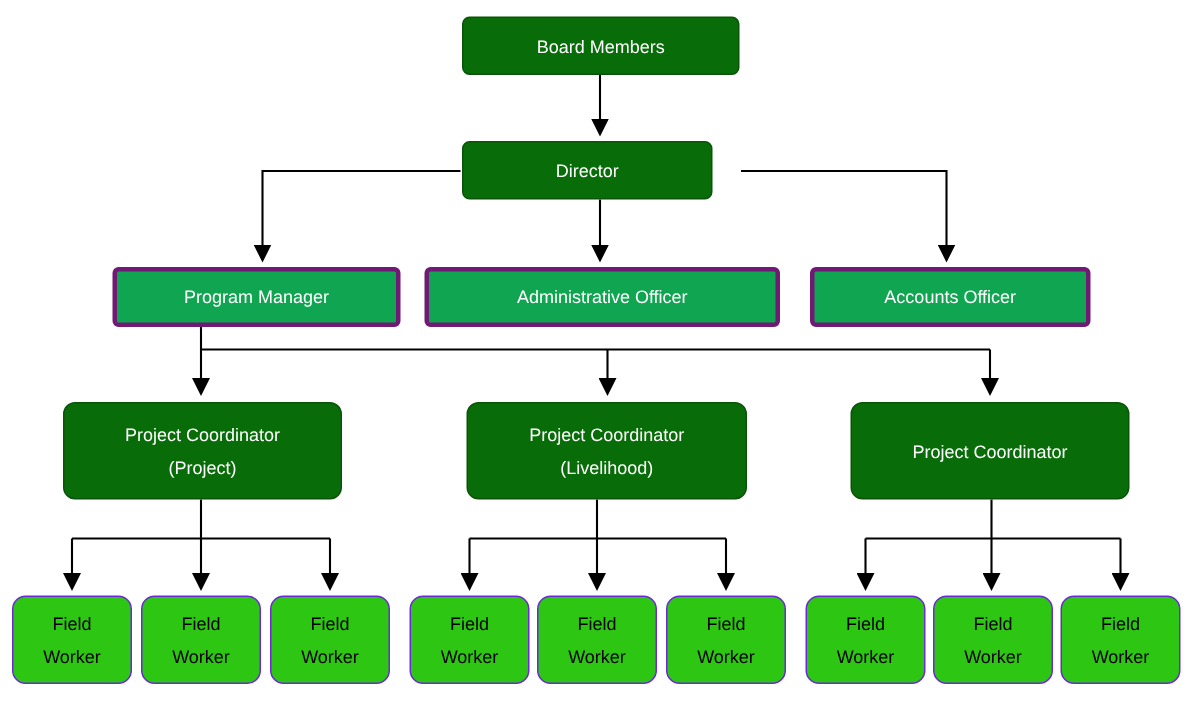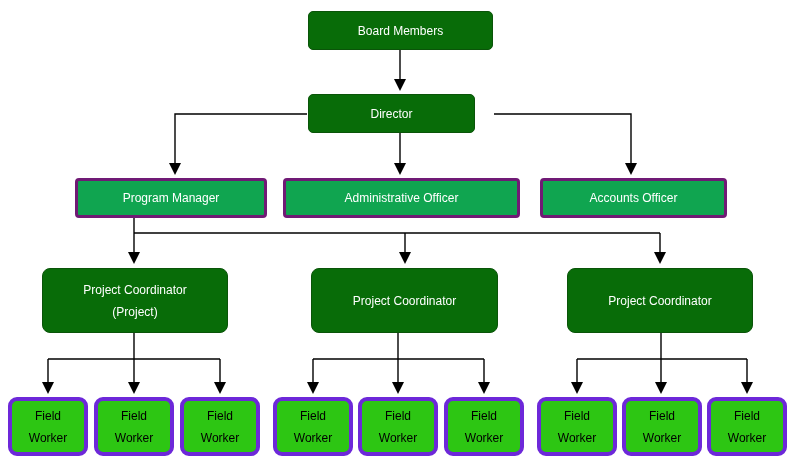--- a/index.html
+++ b/index.html
@@ -52,21 +52,21 @@
   }
   .mid {
     background: var(--medium-green, #10a550);
     color: var(--text-light, #ffffff);
     border: 3px solid #701a75;
     border-radius: 4px;
   }
   .bright {
     background: var(--bright-green, #2dc613);
     color: var(--text-dark, #000000);
-    border: 4px solid #6d28d9;
+    border: 1px solid #6d28d9;
     border-radius: 9px;
   }
   .coord {
     border-radius: 8px;
   }
 </style>
 </head>
 <body>
 
 <div class="canvas">
@@ -127,20 +127,21 @@
   <div class="node mid" style="left:283px;top:178px;width:237px;height:40px">
     <span>Administrative Officer</span>
   </div>
 
   <div class="node dark coord" style="left:42px;top:268px;width:186px;height:65px">
     <span>Project Coordinator</span>
     <span>(Project)</span>
   </div>
   <div class="node dark coord" style="left:311px;top:268px;width:187px;height:65px">
     <span>Project Coordinator</span>
+    <span>(Livelihood)</span>
   </div>
   <div class="node dark coord" style="left:567px;top:268px;width:186px;height:65px">
     <span>Project Coordinator</span>
   </div>
 
   <div class="node bright" style="left:8px;top:397px;width:80px;height:59px">
     <span>Field</span>
     <span>Worker</span>
   </div>
   <div class="node bright" style="left:94px;top:397px;width:80px;height:59px">

